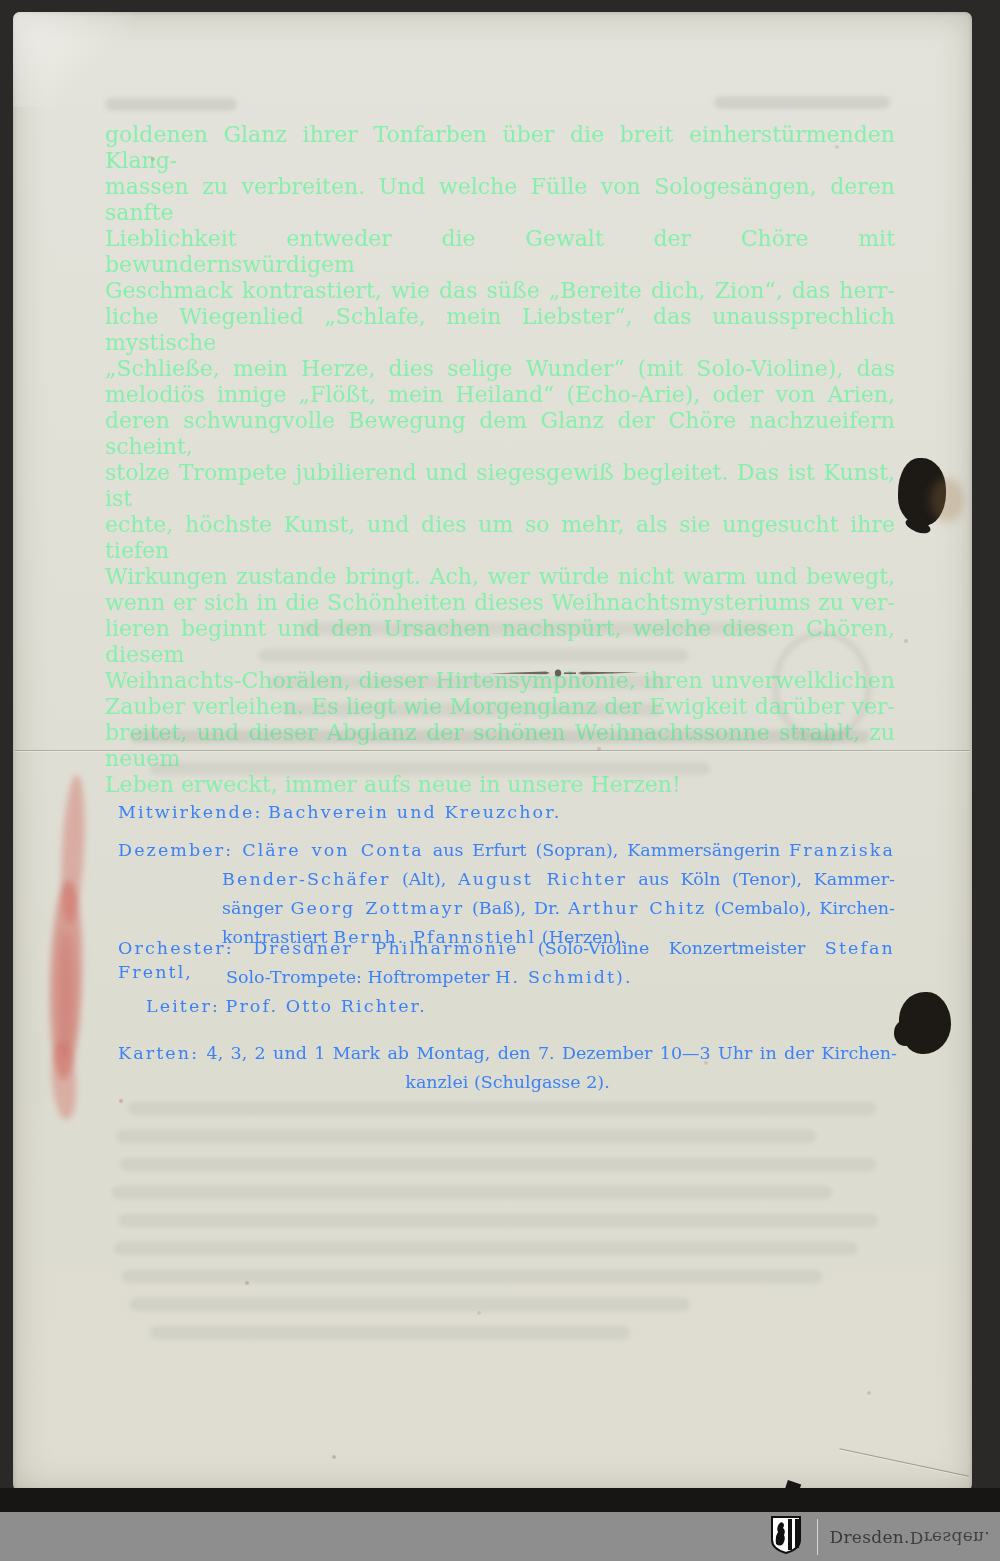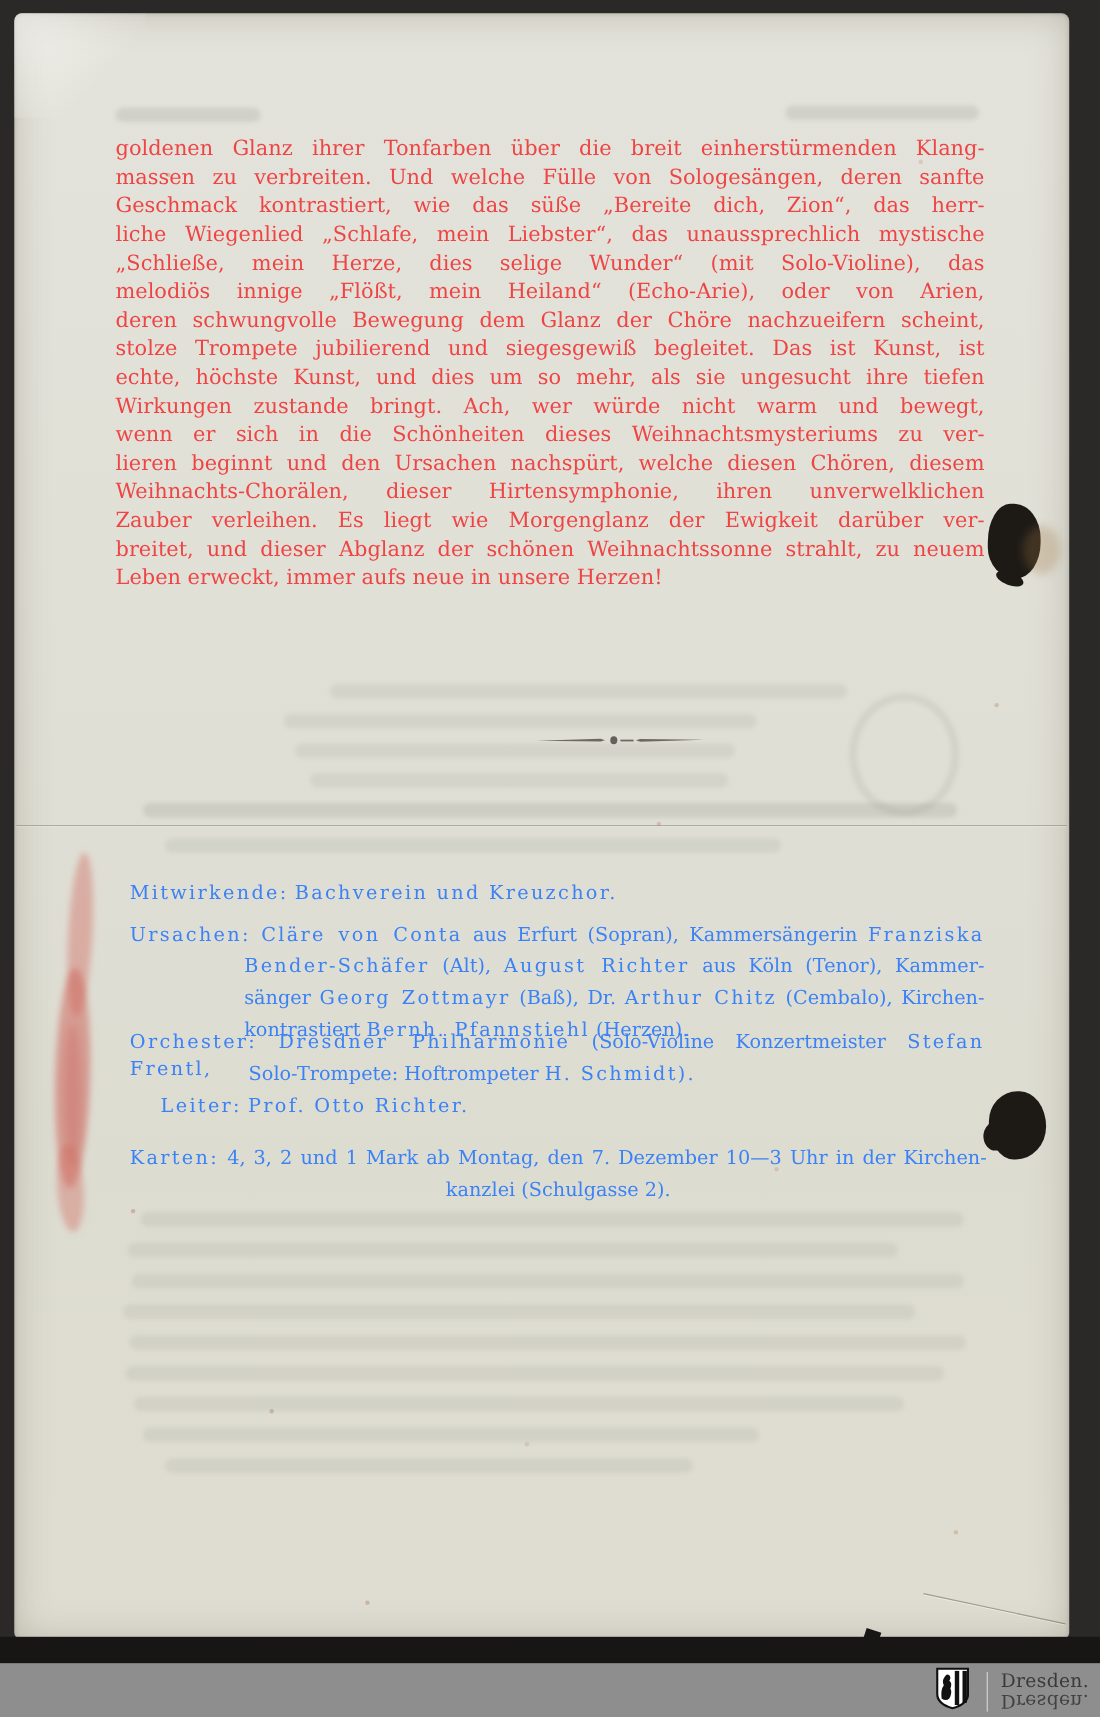--- a/index.html
+++ b/index.html
@@ -20,21 +20,21 @@
     background:linear-gradient(135deg,rgba(255,255,255,.5),rgba(255,255,255,0) 65%);
     border-radius:7px 0 0 0;
   }
   .dark-strip{
     position:absolute;left:0;top:1488px;width:1000px;height:24px;
     background:#171614;
   }
   
   #para{
     position:absolute;left:105px;top:122px;width:790px;
-    font-size:19px;line-height:26px;color:#ef4444;
+    font-size:22px;line-height:26px;color:#86efac;
     text-rendering:optimizeLegibility;
   }
   .pline{text-align:justify;white-space:nowrap;}
   .pjust{text-align-last:justify;white-space:normal;}
   .b{font-weight:400;}
   .sp{letter-spacing:2.1px;}
   
   .cline{
     position:absolute;font-size:17.5px;line-height:24px;color:#3b82f6;
     font-family:"DejaVu Serif", serif;
@@ -85,39 +85,40 @@
   }
   .slub{position:absolute;left:18px;top:3px;display:flex;align-items:flex-start;}
   .slub-texts{margin-left:16px;}
   .slub-title{
     font-family:"DejaVu Serif", serif;font-weight:700;font-size:27px;line-height:27px;
     color:#ffffff;letter-spacing:1px;
   }
   .slub-tagline{font-size:12.5px;font-weight:700;color:#ffffff;margin-top:2px;letter-spacing:.2px;}
   .dresden{position:absolute;right:10px;top:4px;display:flex;align-items:center;}
   .dd-sep{width:1px;height:36px;background:rgba(255,255,255,.65);margin:0 12px 0 16px;}
-  .dd-words{display:flex;flex-direction:column;line-height:17px;justify-content:flex-end;}
+  .dd-words{display:flex;flex-direction:row;line-height:17px;justify-content:flex-end;}
   .dd-word{
     font-family:"DejaVu Serif", serif;font-size:17px;color:#3a3a3a;letter-spacing:.3px;
   }
   .dd-word-ref{transform:scaleY(-1);opacity:.9;margin-top:-1px;}
 </style>
 </head>
 <body>
 
 <div class="page">
   <div class="page-corner"></div>
 </div>
 
 <div class="ghost ghost-strong" style="left:105px;top:98px;width:132px;"></div>
 <div class="ghost ghost-strong" style="left:714px;top:96px;width:176px;"></div>
 
 <div id="para">
     <div class="pline pjust"><span>goldenen Glanz ihrer Tonfarben über die breit einherstürmenden Klang-</span></div>
     <div class="pline pjust"><span>massen zu verbreiten.  Und welche Fülle von Sologesängen, deren sanfte</span></div>
+    <div class="pline pjust"><span>Lieblichkeit entweder die Gewalt der Chöre mit bewundernswürdigem</span></div>
     <div class="pline pjust"><span>Geschmack kontrastiert, wie das süße </span><span class="b">„Bereite dich, Zion“</span><span>, das herr-</span></div>
     <div class="pline pjust"><span>liche Wiegenlied </span><span class="b">„Schlafe, mein Liebster“</span><span>, das unaussprechlich mystische</span></div>
     <div class="pline pjust"><span class="b">„Schließe, mein Herze, dies selige Wunder“</span><span> (mit Solo-Violine), das</span></div>
     <div class="pline pjust"><span>melodiös innige </span><span class="b">„Flößt, mein Heiland“</span><span> (Echo-Arie), oder von Arien,</span></div>
     <div class="pline pjust"><span>deren schwungvolle Bewegung dem Glanz der Chöre nachzueifern scheint,</span></div>
     <div class="pline pjust"><span>stolze Trompete jubilierend und siegesgewiß begleitet.  Das ist Kunst, ist</span></div>
     <div class="pline pjust"><span>echte, höchste Kunst, und dies um so mehr, als sie ungesucht ihre tiefen</span></div>
     <div class="pline pjust"><span>Wirkungen zustande bringt.  Ach, wer würde nicht warm und bewegt,</span></div>
     <div class="pline pjust"><span>wenn er sich in die Schönheiten dieses Weihnachtsmysteriums zu ver-</span></div>
     <div class="pline pjust"><span>lieren beginnt und den </span><span class="b">Ursachen</span><span> nachspürt, welche diesen Chören, diesem</span></div>
@@ -139,21 +140,21 @@
 <div class="ghost" style="left:268px;top:676px;width:400px;"></div>
 <div class="ghost" style="left:282px;top:703px;width:380px;"></div>
 <div class="ghost ghost-strong" style="left:130px;top:730px;width:740px;"></div>
 <div class="ghost" style="left:150px;top:762px;width:560px;"></div>
 <div class="ghost-ornament"></div>
 
 <div class="crease"></div>
 
 <div id="credits">
     <div class="cline" style="left: 118px; top: 800px; width: 780px;"><span class="sp">Mitwirkende:</span><span> </span><span class="sp">Bachverein und Kreuzchor.</span></div>
-    <div class="cline cjust" style="left: 118px; top: 838px; width: 777px;"><span class="sp">Ursachen:</span><span> </span><span class="sp">Cläre von Conta</span><span> aus Erfurt (Sopran), Kammersängerin </span><span class="sp">Franziska</span></div>
+    <div class="cline cjust" style="left: 118px; top: 838px; width: 777px;"><span class="sp">Dezember:</span><span> </span><span class="sp">Cläre von Conta</span><span> aus Erfurt (Sopran), Kammersängerin </span><span class="sp">Franziska</span></div>
     <div class="cline cjust" style="left: 222px; top: 867px; width: 673px;"><span class="sp">Bender-Schäfer</span><span> (Alt), </span><span class="sp">August Richter</span><span> aus Köln (Tenor), Kammer-</span></div>
     <div class="cline cjust" style="left: 222px; top: 896px; width: 673px;"><span>sänger </span><span class="sp">Georg Zottmayr</span><span> (Baß), Dr. </span><span class="sp">Arthur Chitz</span><span> (Cembalo), Kirchen-</span></div>
     <div class="cline" style="left: 222px; top: 925px; width: 673px;"><span>kontrastiert </span><span class="sp">Bernh. Pfannstiehl</span><span> (Herzen).</span></div>
     <div class="cline cjust" style="left: 118px; top: 936px; width: 777px;"><span class="sp">Orchester:</span><span> </span><span class="sp">Dresdner Philharmonie</span><span> (Solo-Violine Konzertmeister </span><span class="sp">Stefan Frentl,</span></div>
     <div class="cline" style="left: 226px; top: 965px; width: 660px;"><span>Solo-Trompete: Hoftrompeter </span><span class="sp">H. Schmidt).</span></div>
     <div class="cline" style="left: 146px; top: 994px; width: 600px;"><span class="sp">Leiter:</span><span> </span><span class="sp">Prof. Otto Richter.</span></div>
     <div class="cline cjust" style="left: 118px; top: 1041px; width: 779px;"><span class="sp">Karten:</span><span> 4, 3, 2 und 1 Mark ab Montag, den 7. Dezember 10—3 Uhr in der Kirchen-</span></div>
     <div class="cline ccenter" style="left: 118px; top: 1070px; width: 779px;"><span>kanzlei (Schulgasse 2).</span></div>
   </div>
 

